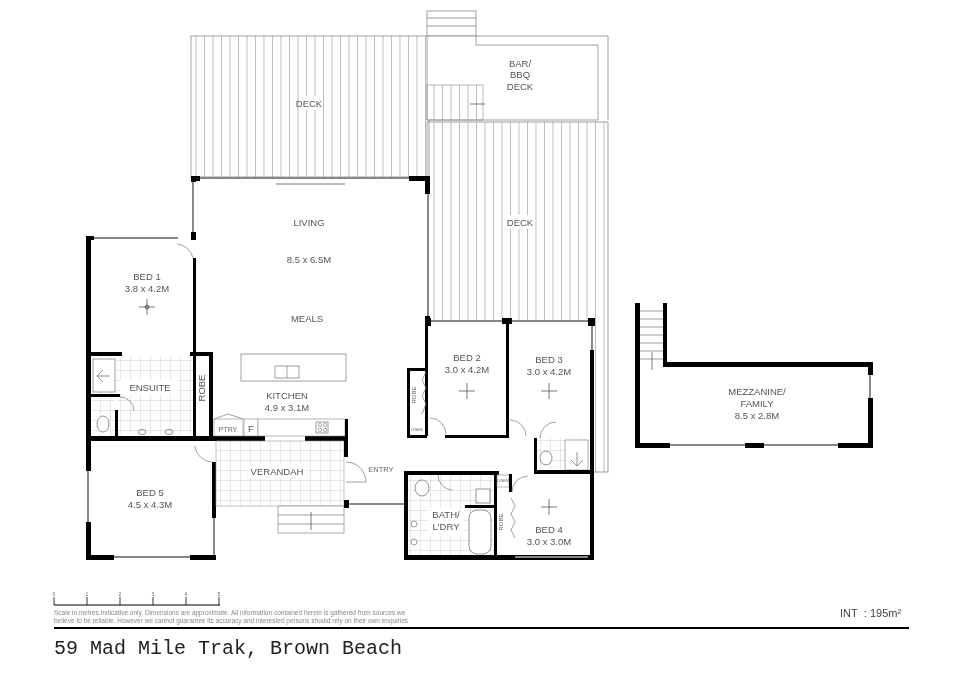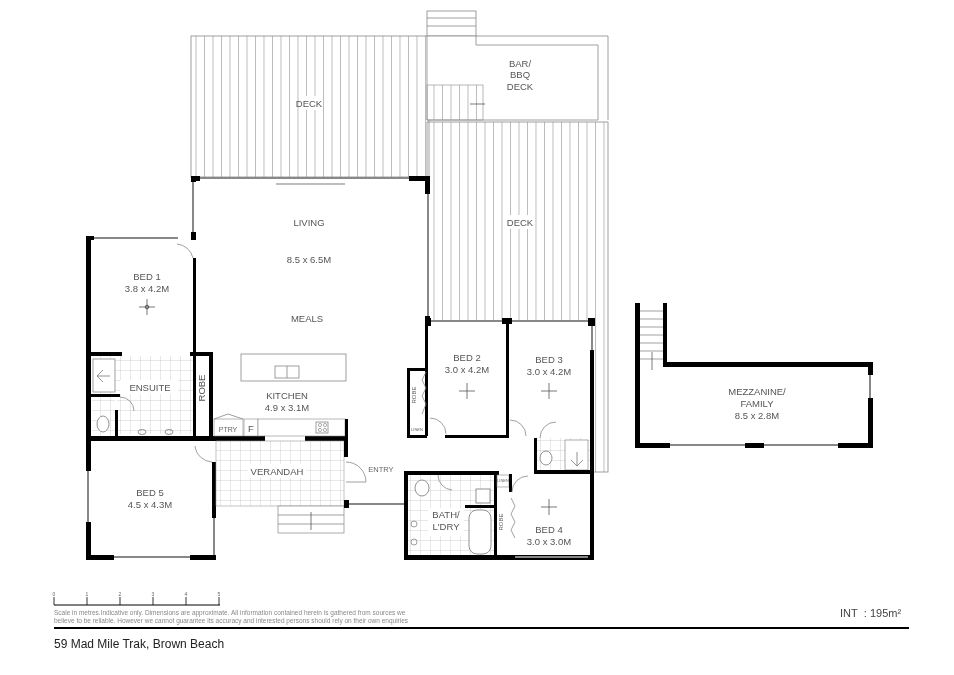--- a/index.html
+++ b/index.html
@@ -3,21 +3,21 @@
 <meta charset="utf-8">
 <style>
   html, body { margin:0; padding:0; background:#ffffff; }
   body { width:954px; height:675px; position:relative; overflow:hidden; font-family:"Liberation Sans", sans-serif; }
   svg#plan { position:absolute; left:0; top:0; }
   .lbl { font-family:"Liberation Sans", sans-serif; font-size:9.5px; fill:#555; text-anchor:middle; }
   .lbl-sm { font-family:"Liberation Sans", sans-serif; font-size:6px; fill:#666; text-anchor:middle; }
   .wall { fill:#000; }
   .thin { stroke:#888; stroke-width:0.8; fill:none; }
   .disclaimer { position:absolute; left:54px; top:609px; font-size:6.5px; color:#888; line-height:8px; width:420px; }
-  .title { position:absolute; left:54px; top:637px; font-family:Liberation Sans, sans-serif; font-size:12px; color:#222; }
+  .title { position:absolute; left:54px; top:637px; font-family:Liberation Mono, monospace; font-size:20px; color:#222; }
   .area { position:absolute; left:796px; top:607px; font-size:11px; color:#444;margin-left:44px; }
   .rule-bottom { position:absolute; left:54px; top:627px; width:855px; height:1.5px; background:#000; }
 </style>
 </head>
 <body>
 
 <svg id="plan" width="954" height="675" viewBox="0 0 954 675">
   <defs>
     <pattern id="deckV" width="8.5" height="10" patternUnits="userSpaceOnUse">
       <line x1="0.5" y1="0" x2="0.5" y2="10" stroke="#aaa" stroke-width="0.8"></line>

